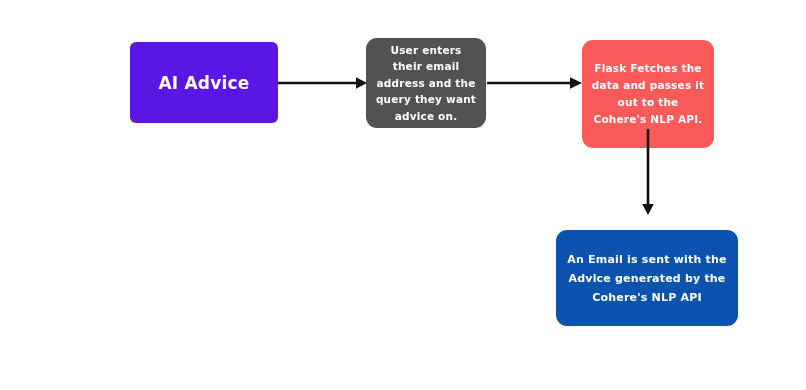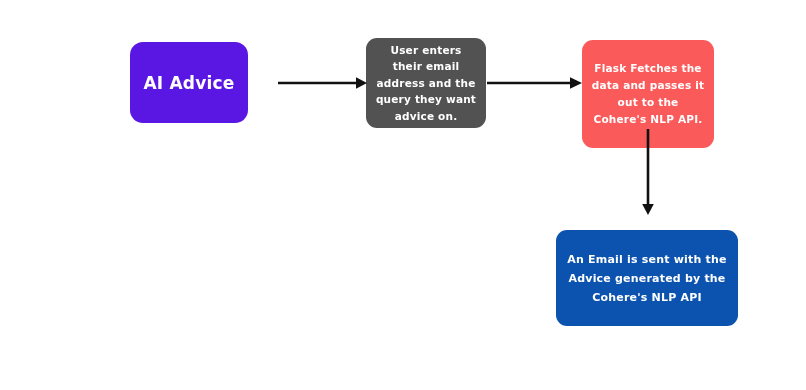--- a/index.html
+++ b/index.html
@@ -38,23 +38,23 @@
     width: 100%;
     padding: 0 9px;
     box-sizing: border-box;
     white-space: pre-line;
   }
 
   
   #node-ai-advice {
     left: 130px;
     top: 42px;
-    width: 118px;
+    width: 148px;
     height: 81px;
-    border-radius: 13px;
+    border-radius: 6px;
     font-size: 17px;
     line-height: 22px;
   }
   #node-user-input {
     left: 366px;
     top: 38px;
     width: 120px;
     height: 90px;
     border-radius: 11px;
     font-size: 10.5px;

